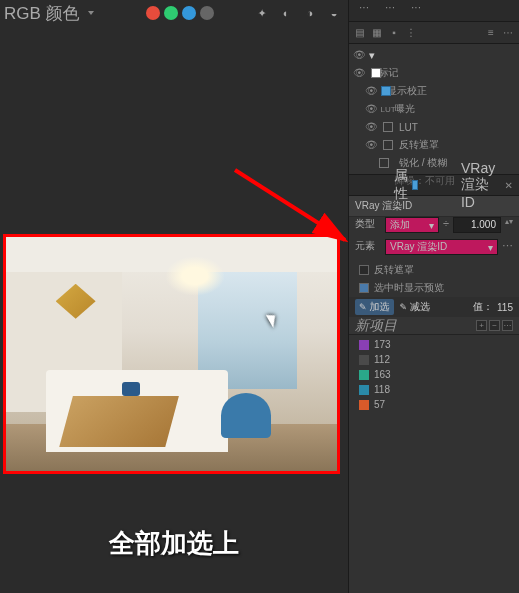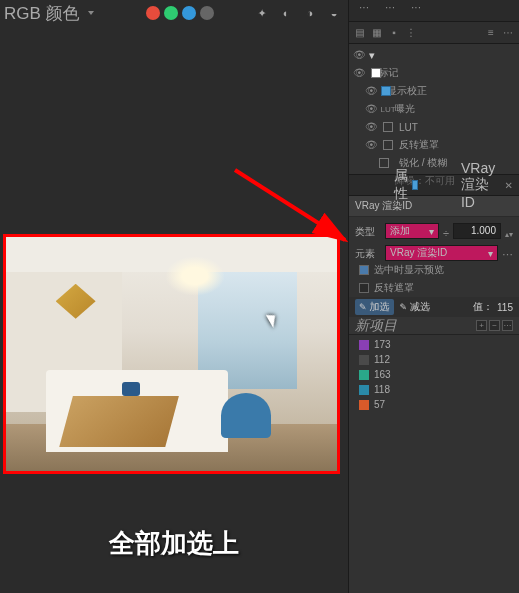--- a/index.html
+++ b/index.html
@@ -43,21 +43,21 @@
     .eye{width:12px;height:12px;color:#888;font-size:10px;}
     .layer-icon{width:14px;height:12px;display:flex;align-items:center;justify-content:center;}
     .sq{width:10px;height:10px;border:1px solid #777;}
     .layer-label{color:#999;font-size:10px;margin-top:36px;}
     .indent{padding-left:16px;}
     .indent2{padding-left:28px;}
     .prop-header{height:22px;background:#2a2a2a;display:flex;align-items:center;padding:0 6px;gap:4px;border-top:1px solid #1a1a1a;border-bottom:1px solid #1a1a1a;}
     .prop-title{color:#bbb;font-size:14px;margin-left:39px;}
     .close-x{color:#888;font-size:10px;}
     .prop-section{background:#3d3d3d;padding:3px 6px;border-bottom:1px solid #2a2a2a;color:#bbb;font-size:10px;}
-    .prop-row{display:flex;align-items:flex-end;height:22px;padding:0 6px;gap:4px;}
+    .prop-row{display:flex;align-items:flex-start;height:22px;padding:0 6px;gap:4px;}
     .prop-label{color:#aaa;font-size:10px;min-width:26px;}
     .prop-select{flex:1;background:#be185d;border:1px solid #1a1a1a;color:#bbb;padding:1px 4px;font-size:10px;height:16px;display:flex;align-items:center;justify-content:space-between;}
     .prop-num{width:48px;background:#222;border:1px solid #1a1a1a;color:#ddd;padding:1px 4px;font-size:10px;height:16px;text-align:right;}
     .checkbox{width:10px;height:10px;border:1px solid #666;background:#2a2a2a;}
     .checkbox.checked{background:#4a7aaa;}
     .check-row{display:flex;align-items:center;gap:5px;padding:2px 10px;height:18px;}
     .check-label{color:#999;font-size:10px;}
     .action-row{display:flex;align-items:center;gap:2px;padding:2px 6px;height:20px;background:#2e2e2e;position:relative;}
     .action-btn{display:flex;align-items:center;gap:3px;padding:1px 4px;}
     .action-btn.hl{background:#3a5a7a;border-radius:2px;}
@@ -210,26 +210,26 @@
     <div class="prop-row">
       <span class="prop-label">元素</span>
       <div class="prop-select">
           <span>VRay 渲染ID</span>
           <span>▾</span>
         </div>
       <span style="color:#888">⋯</span>
     </div>
 
     <div class="check-row">
+      <span class="checkbox"></span>
+      <span class="check-label">反转遮罩</span>
+    </div>
+    <div class="check-row">
       <span class="checkbox checked"></span>
       <span class="check-label">选中时显示预览</span>
-    </div>
-    <div class="check-row">
-      <span class="checkbox"></span>
-      <span class="check-label">反转遮罩</span>
     </div>
 
     <div class="action-row">
       <div class="action-btn hl">
         <span class="pencil">✎</span>
         <span class="action-label">加选</span>
       </div>
       <div class="action-btn">
         <span class="pencil">✎</span>
         <span class="action-label">减选</span>

